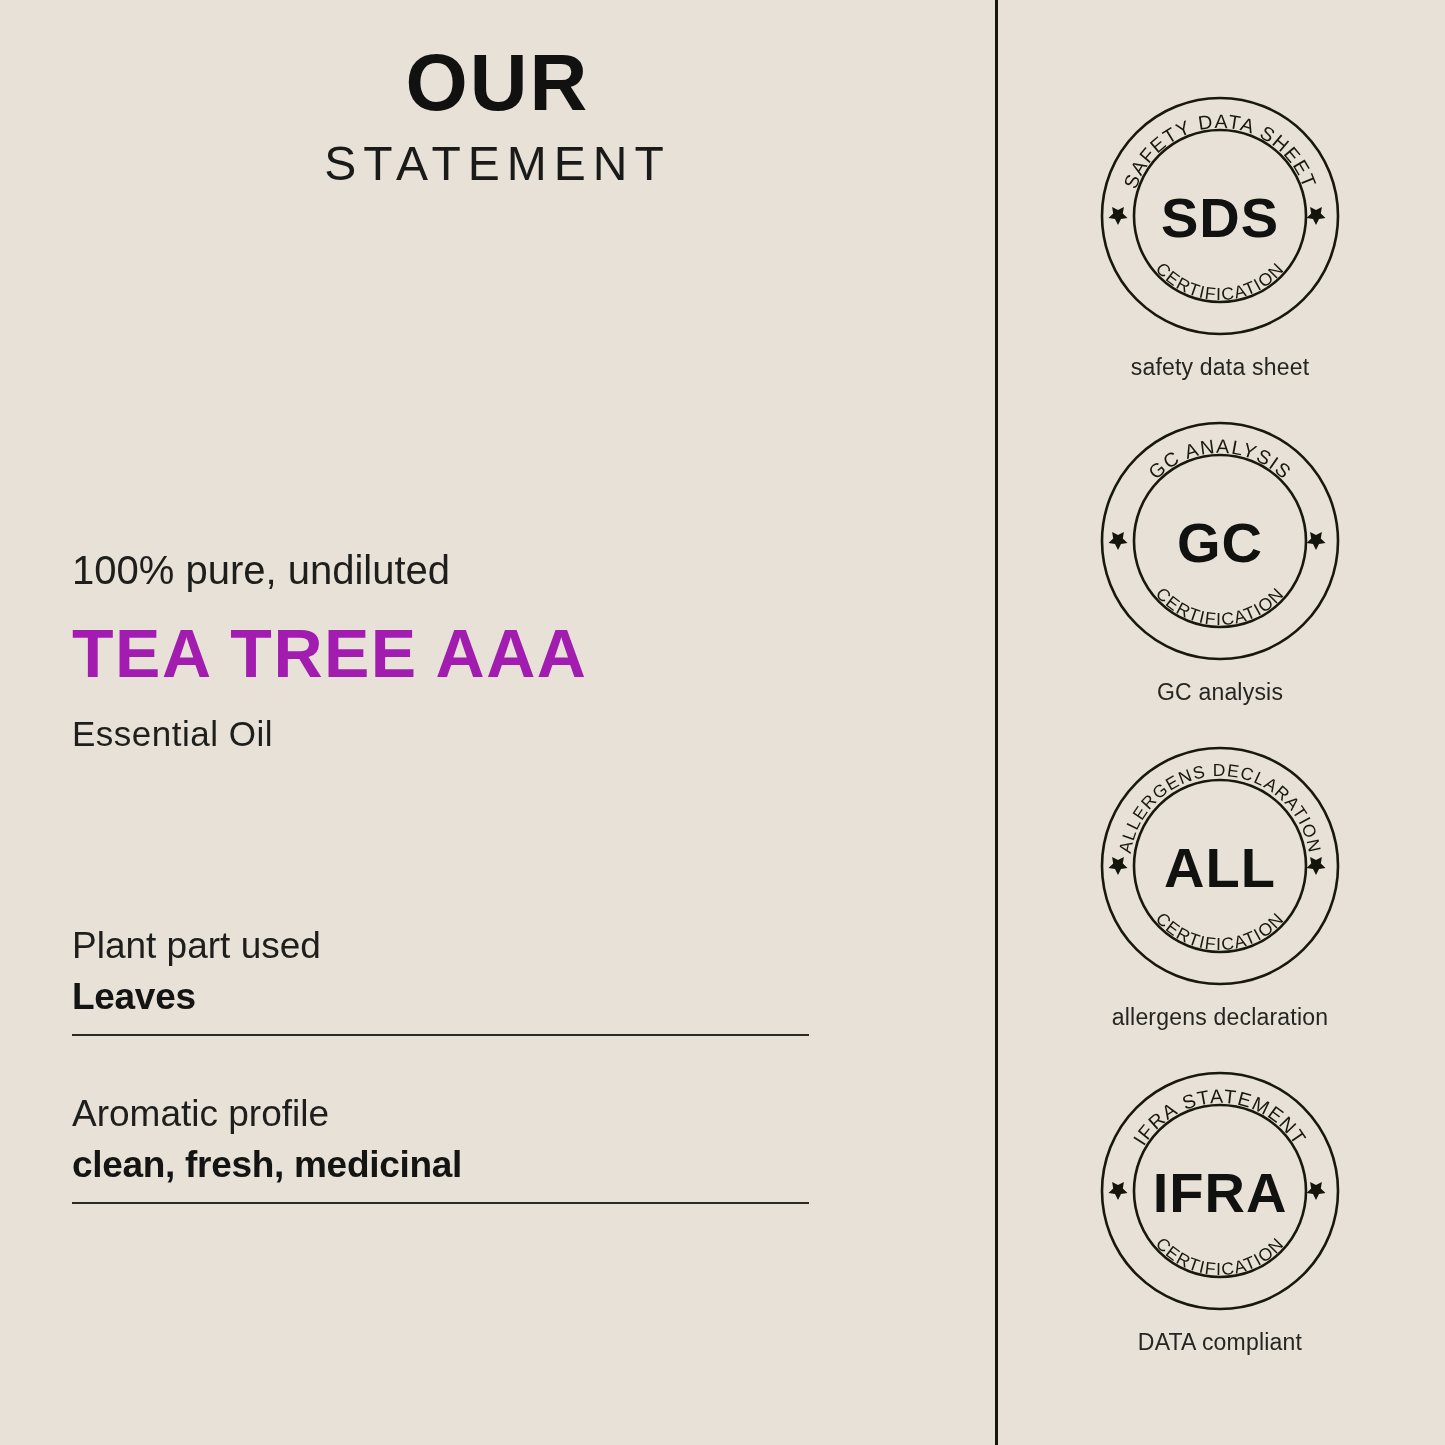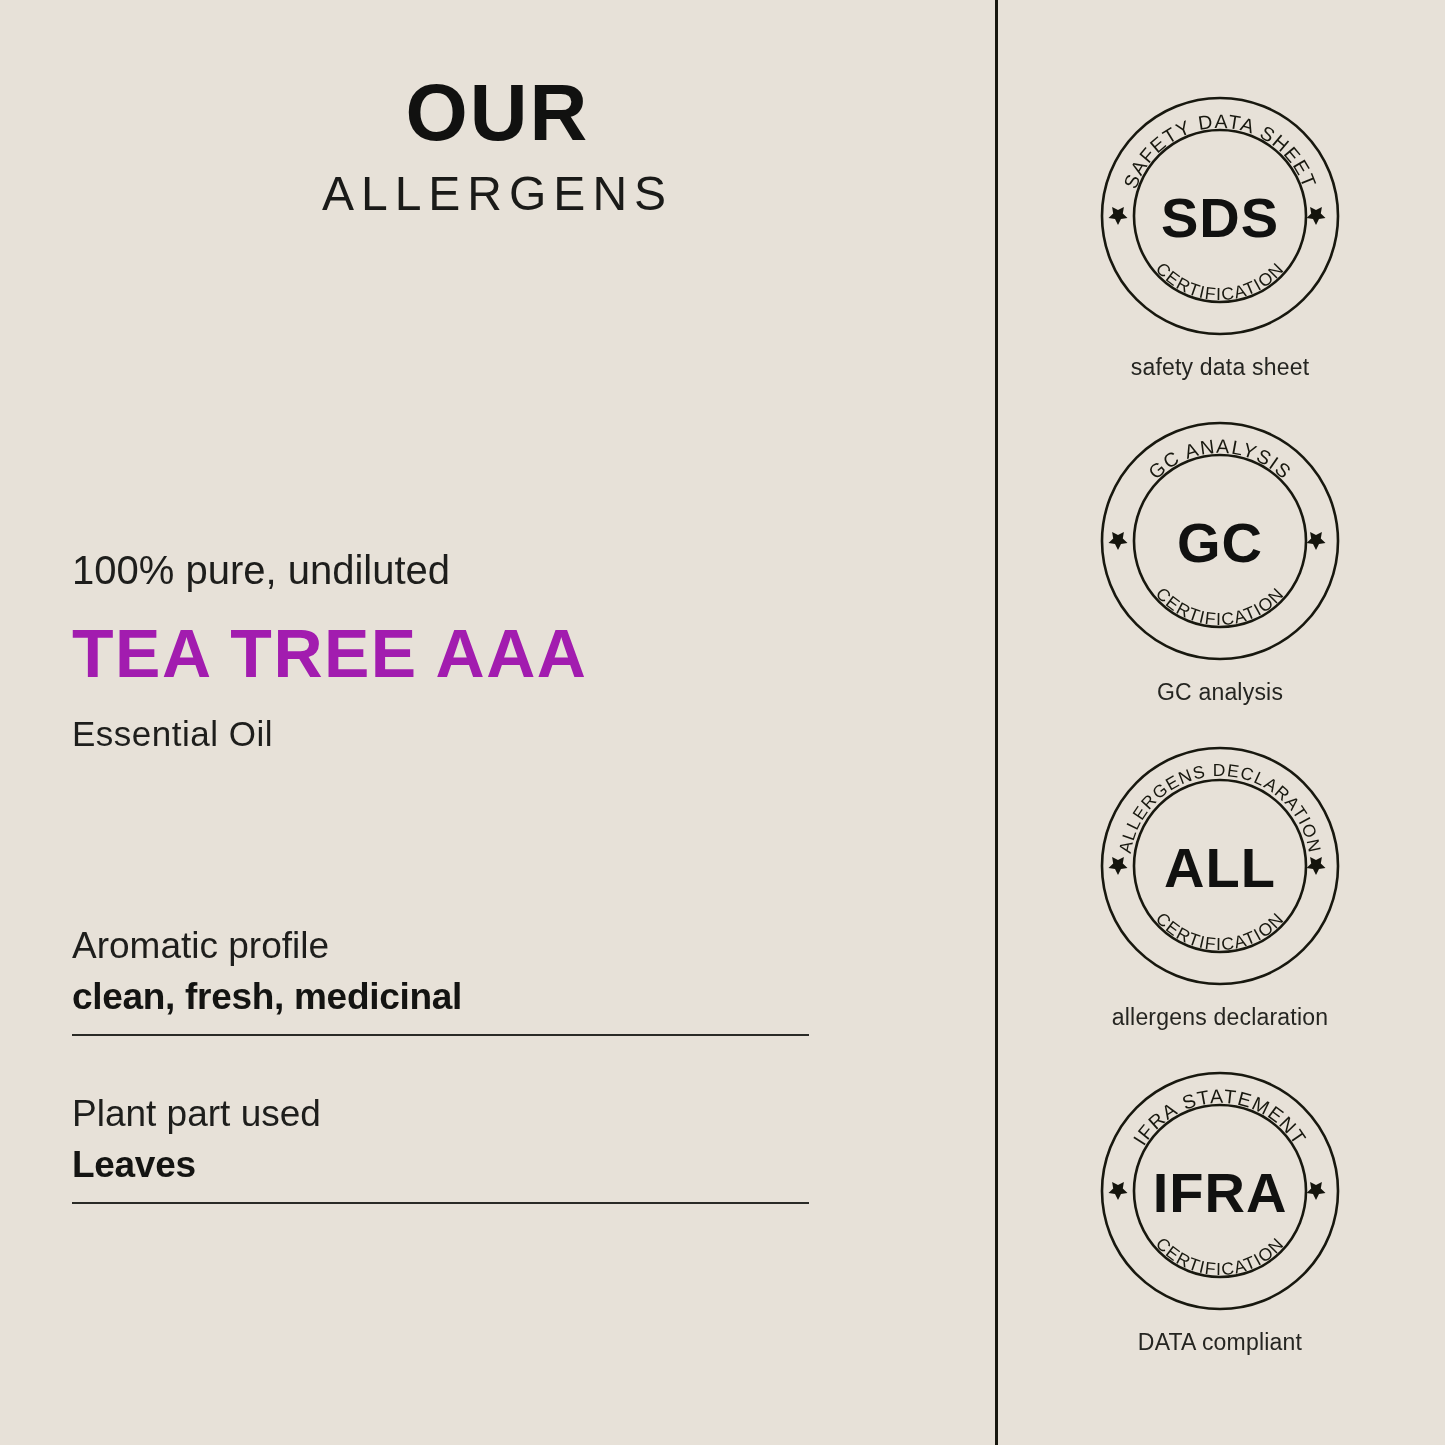--- a/index.html
+++ b/index.html
@@ -26,21 +26,21 @@
   .left-pane {
     position: relative;
     width: 995px;
     height: 1445px;
     flex: 0 0 995px;
   }
 
   .heading-block {
     position: absolute;
     left: 0;
-    top: 74px;
+    top: 44px;
     width: 995px;
     text-align: center;
   }
   .heading-main {
     font-size: 80px;
     font-weight: bold;
     letter-spacing: 2px;
     line-height: 0.98;
     color: #111110;
     margin: 0;
@@ -194,37 +194,37 @@
 </style>
 </head>
 <body>
 
 <div id="page">
 
   <div class="left-pane">
 
     <div class="heading-block">
       <div class="heading-main">OUR</div>
-      <div class="heading-sub">ALLERGENS</div>
+      <div class="heading-sub">STATEMENT</div>
     </div>
 
     <div class="product-block">
       <div class="purity-line">100% pure, undiluted</div>
       <div class="product-name">TEA TREE AAA</div>
       <div class="product-type">Essential Oil</div>
     </div>
 
     <div class="specs">
       <div class="spec-row">
+        <div class="spec-label">Plant part used</div>
+        <div class="spec-value">Leaves</div>
+      </div>
+      <div class="spec-row">
         <div class="spec-label">Aromatic profile</div>
         <div class="spec-value">clean, fresh, medicinal</div>
-      </div>
-      <div class="spec-row">
-        <div class="spec-label">Plant part used</div>
-        <div class="spec-value">Leaves</div>
       </div>
     </div>
 
     <div class="divider"></div>
   </div>
 
   <div class="right-pane">
     <div class="badge-list">
 
       <div class="badge-item b0">

